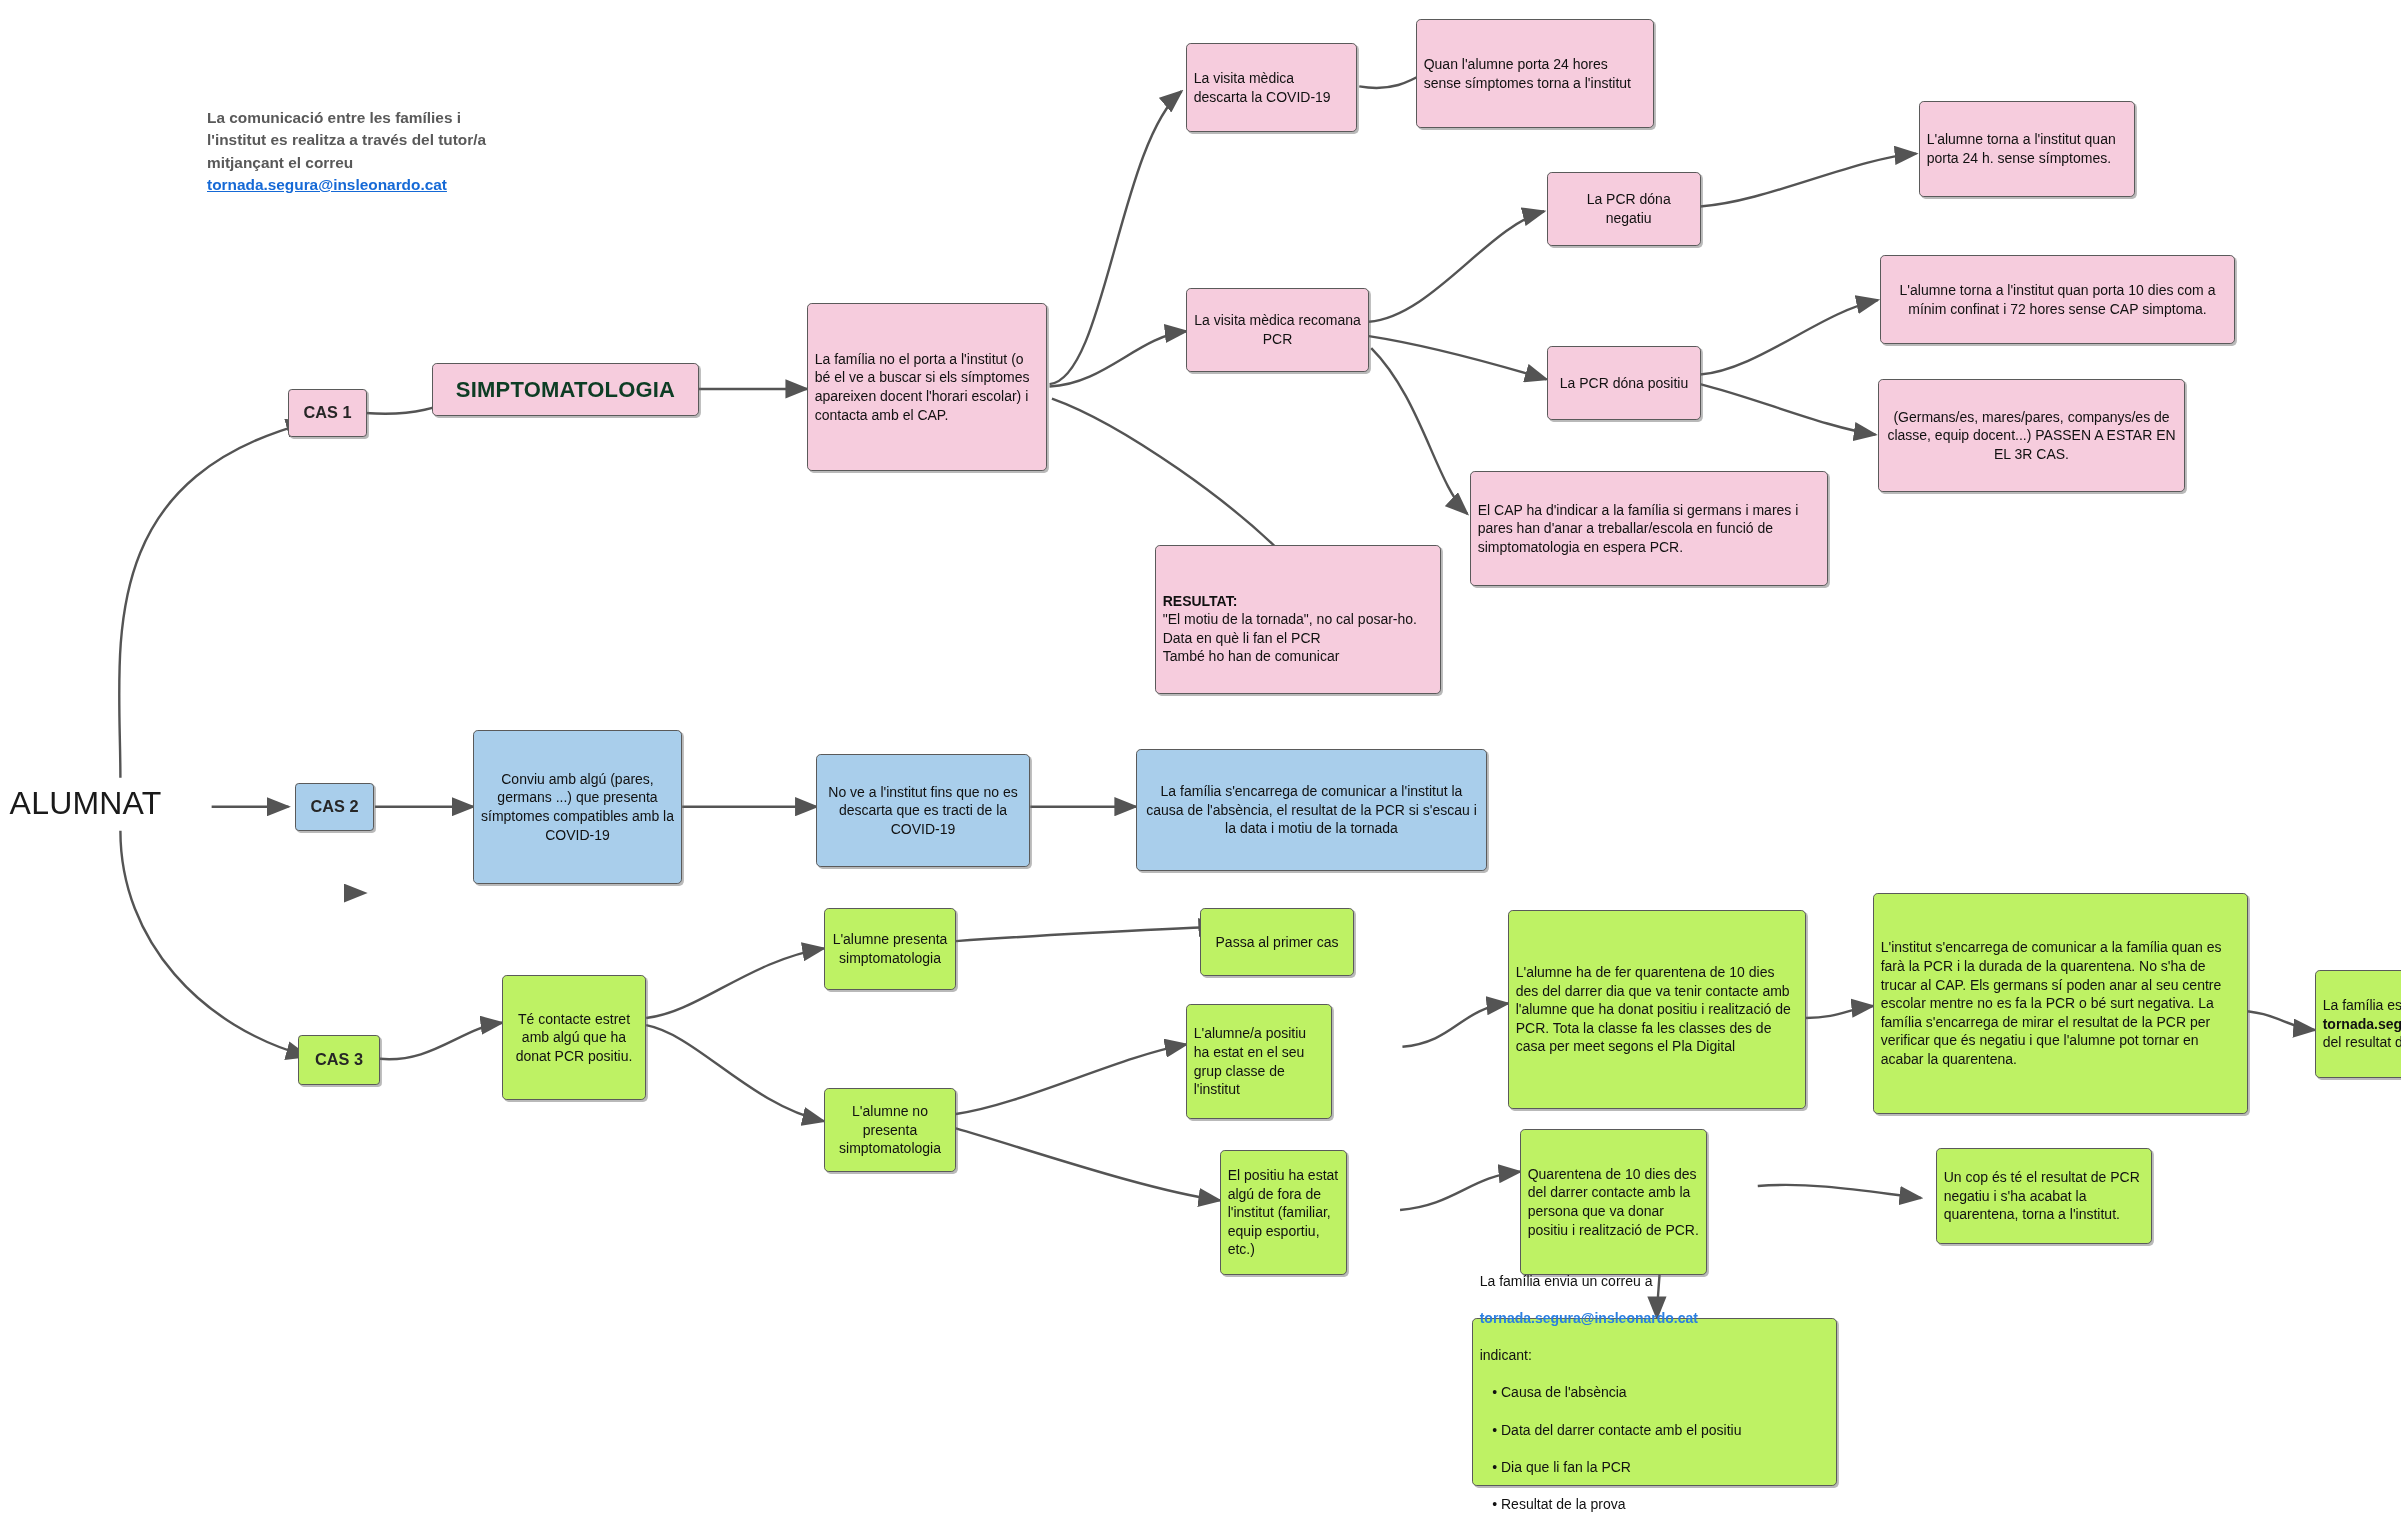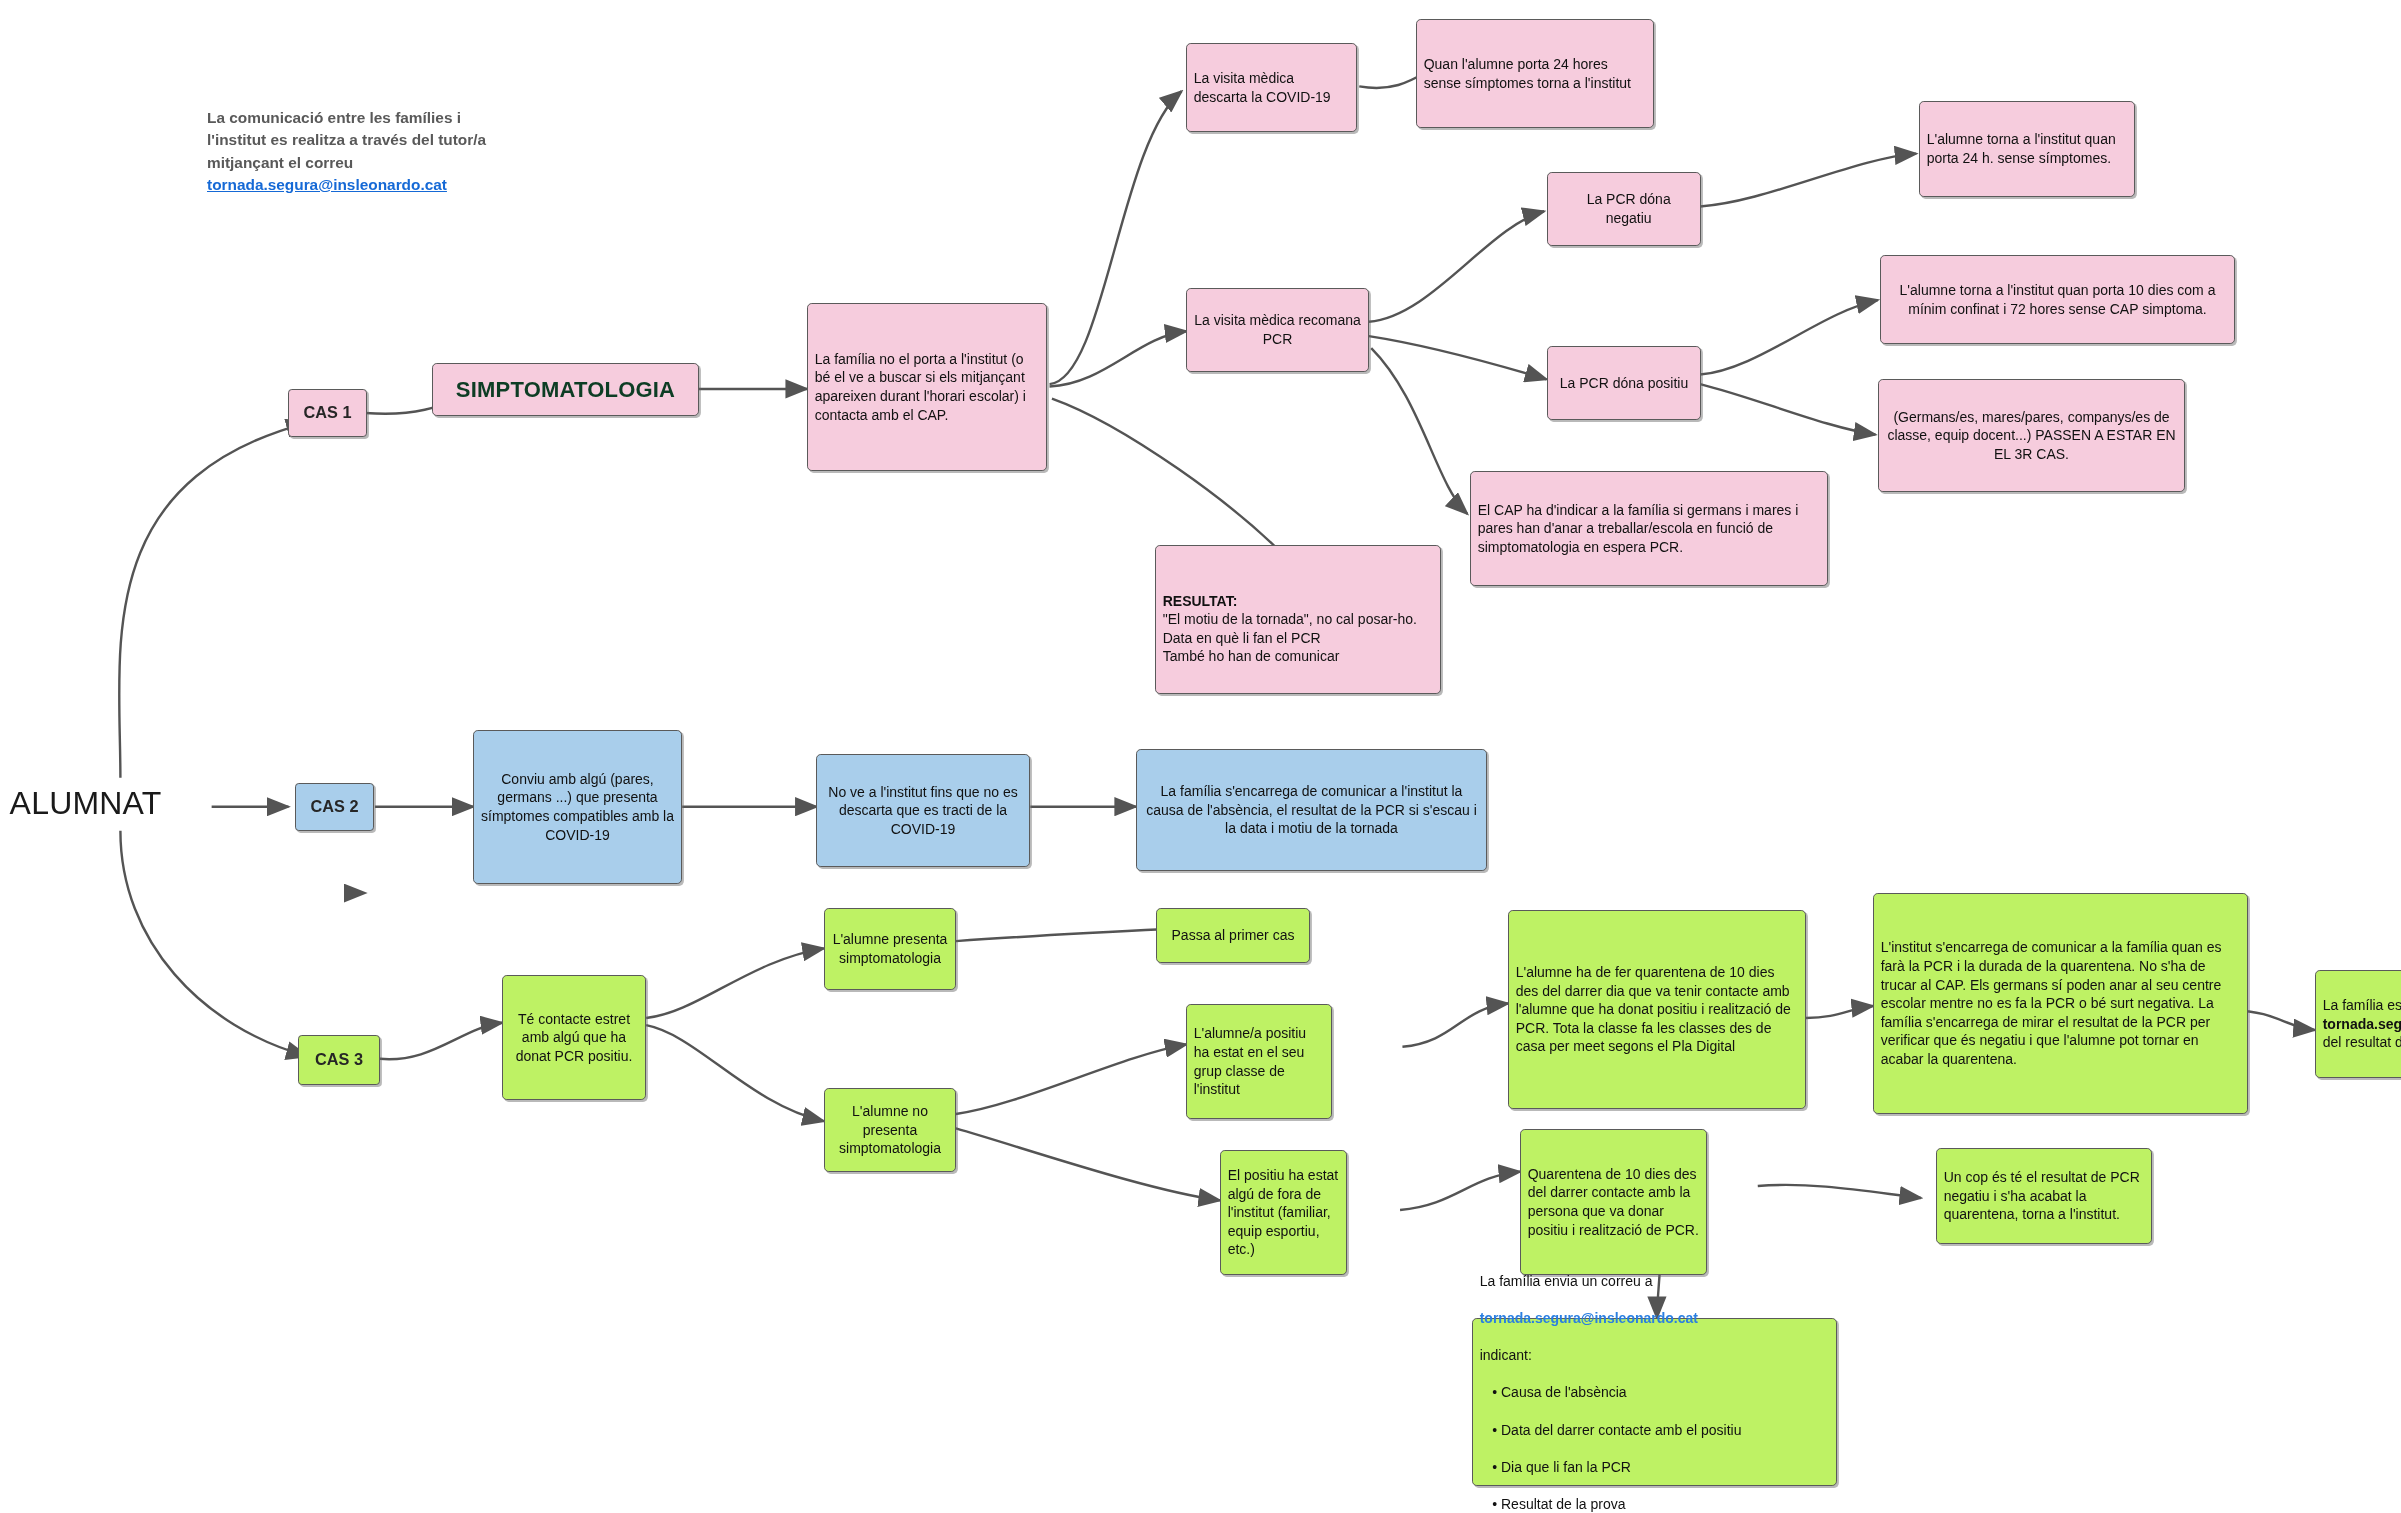--- a/index.html
+++ b/index.html
@@ -111,21 +111,21 @@
 
   <div class="node pink tag" style="left:288px;top:389px;width:79px;height:48px;">
     <span class="txt al-center">CAS 1</span>
   </div>
 
   <div class="node pink" style="left:432px;top:363px;width:267px;height:53px;">
     <span class="txt al-center simp">SIMPTOMATOLOGIA</span>
   </div>
 
   <div class="node pink" style="left:807px;top:303px;width:240px;height:168px;">
-    <span class="txt al-left">La família no el porta a l'institut (o bé el ve a buscar si els mitjançant apareixen durant l'horari escolar) i contacta amb el CAP.</span>
+    <span class="txt al-left">La família no el porta a l'institut (o bé el ve a buscar si els símptomes apareixen docent l'horari escolar) i contacta amb el CAP.</span>
   </div>
 
   <div class="node pink" style="left:1186px;top:43px;width:171px;height:89px;">
     <span class="txt al-left">La visita mèdica descarta la COVID-19</span>
   </div>
 
   <div class="node pink" style="left:1416px;top:19px;width:238px;height:109px;">
     <span class="txt al-left">Quan l'alumne porta 24 hores sense símptomes torna a l'institut</span>
   </div>
 
@@ -190,21 +190,21 @@
   </div>
 
   <div class="node green" style="left:824px;top:908px;width:132px;height:82px;">
     <span class="txt al-center">L'alumne presenta simptomatologia</span>
   </div>
 
   <div class="node green" style="left:824px;top:1088px;width:132px;height:84px;">
     <span class="txt al-center">L'alumne no presenta simptomatologia</span>
   </div>
 
-  <div class="node green" style="left:1156px;top:908px;width:154px;height:55px;">
+  <div class="node green" style="left:1200px;top:908px;width:154px;height:68px;">
     <span class="txt al-center">Passa al primer cas</span>
   </div>
 
   <div class="node green" style="left:1186px;top:1004px;width:146px;height:115px;">
     <span class="txt al-left">L'alumne/a positiu ha estat en el seu grup classe de l'institut</span>
   </div>
 
   <div class="node green" style="left:1220px;top:1150px;width:127px;height:125px;">
     <span class="txt al-left">El positiu ha estat algú de fora de l'institut (familiar, equip esportiu, etc.)</span>
   </div>

